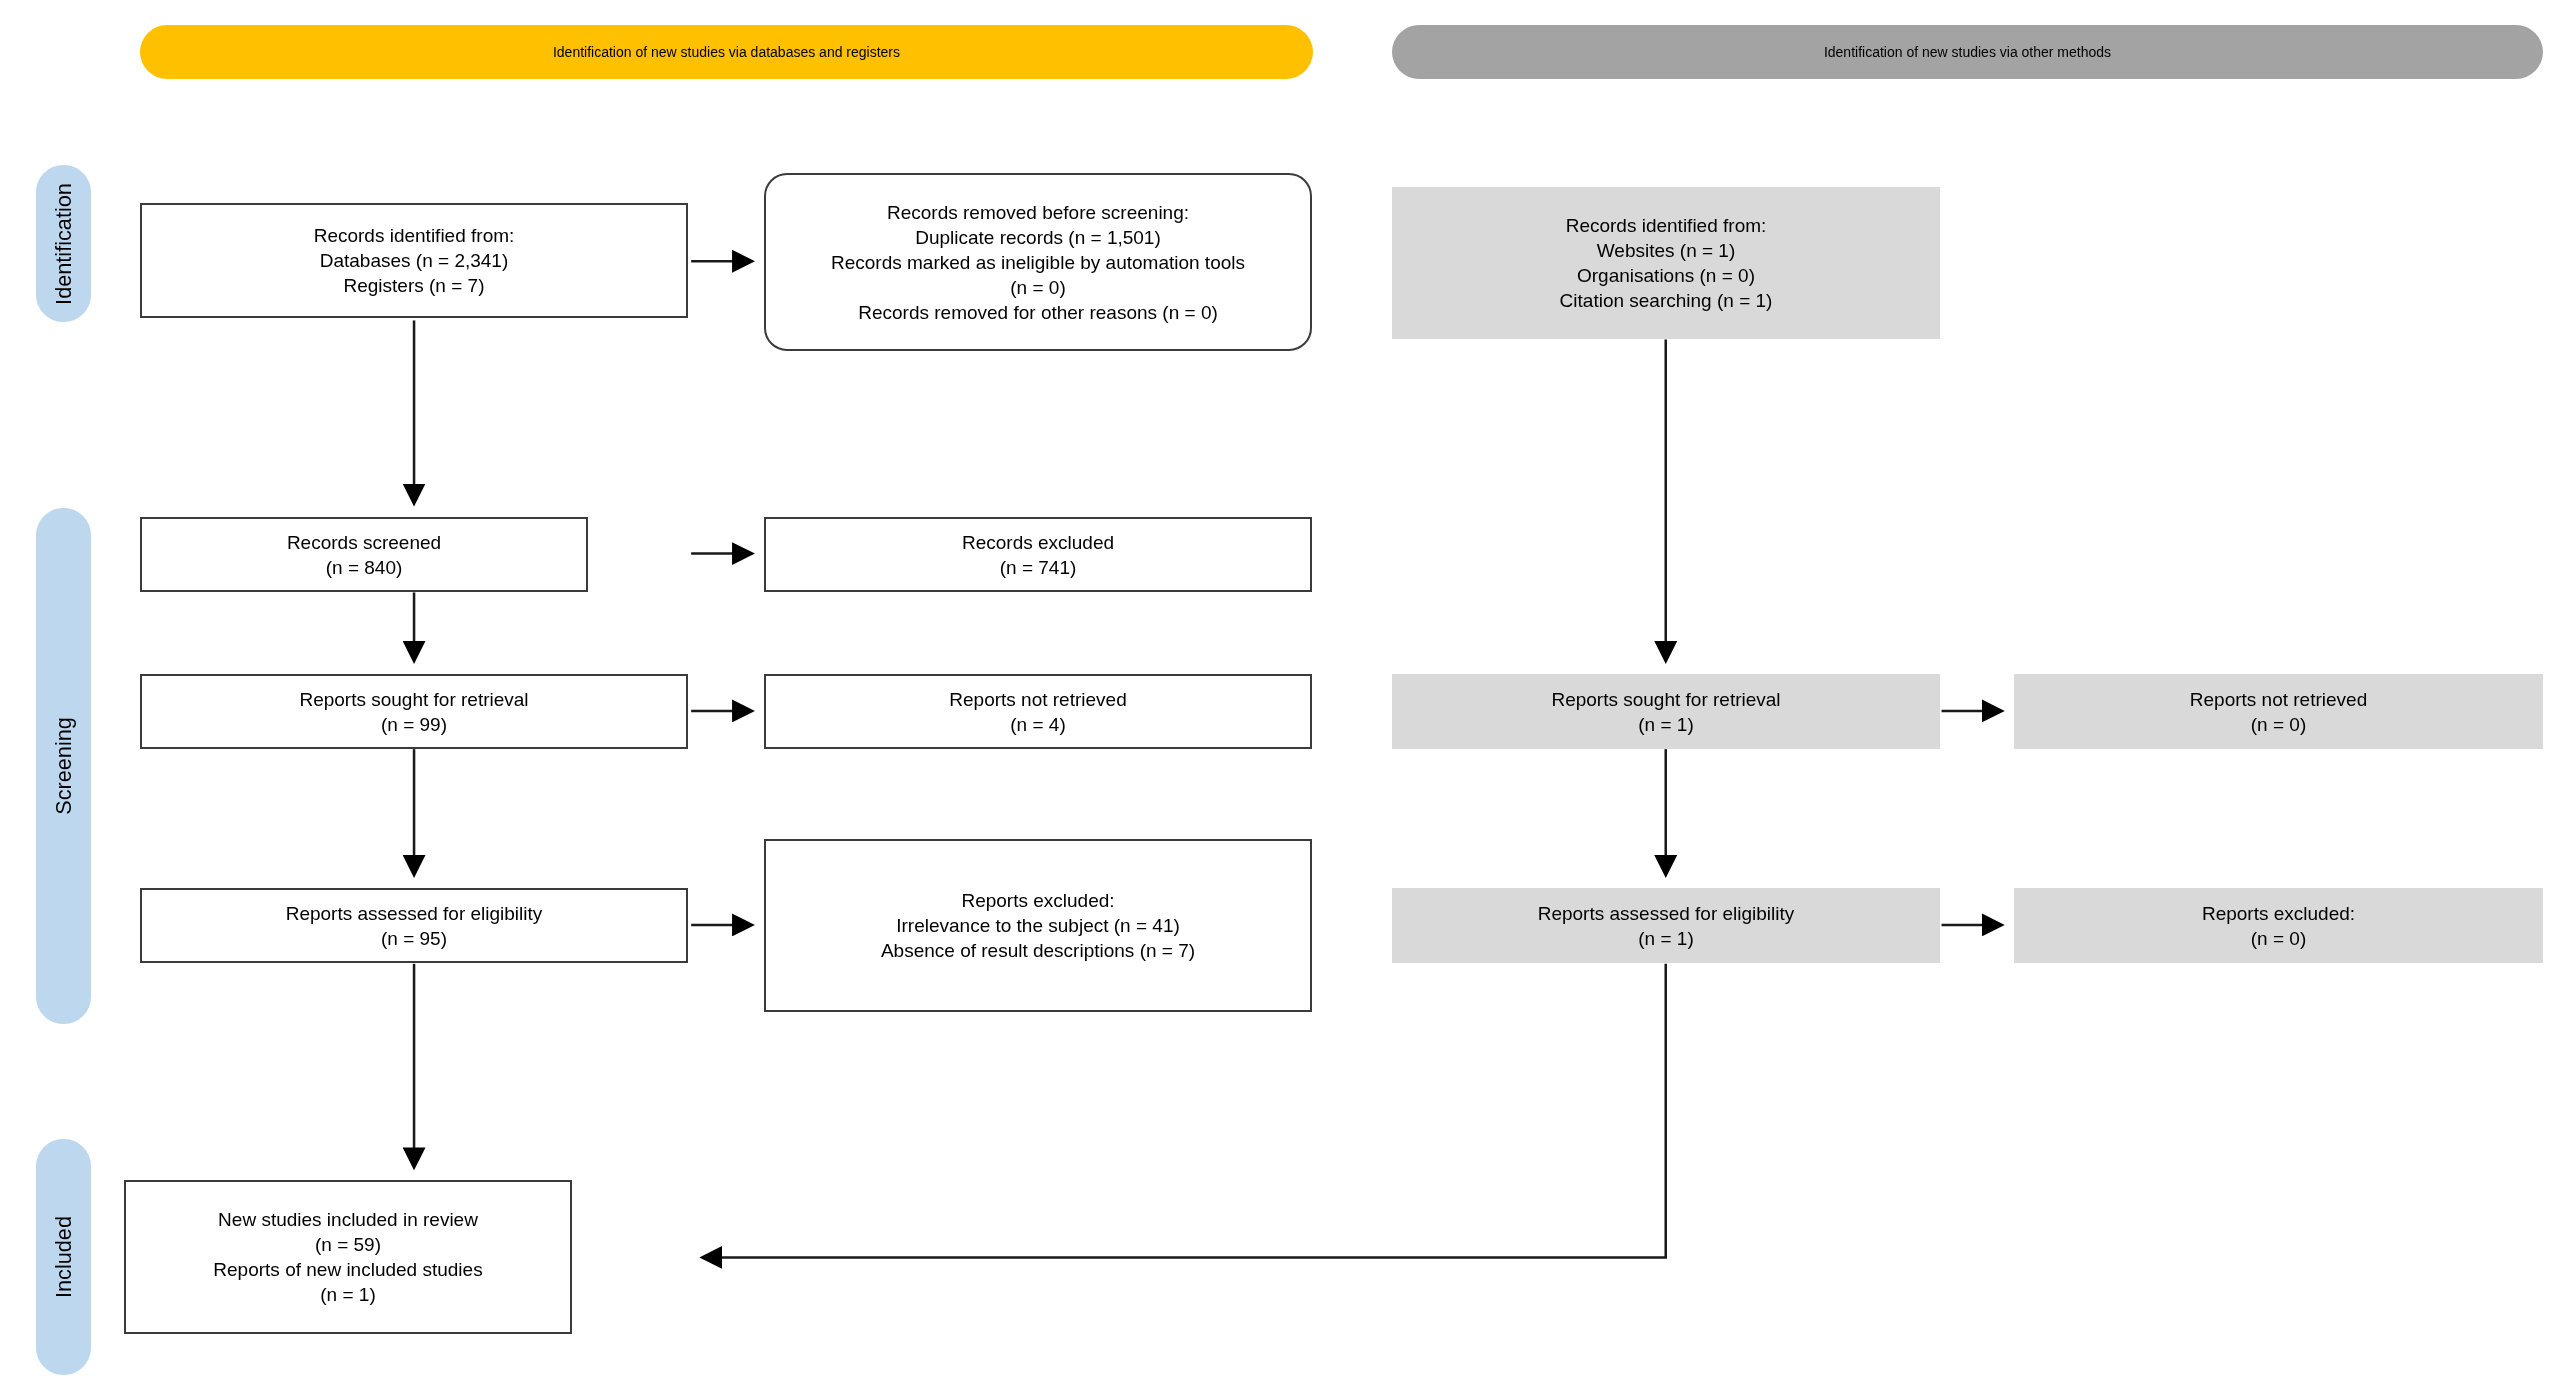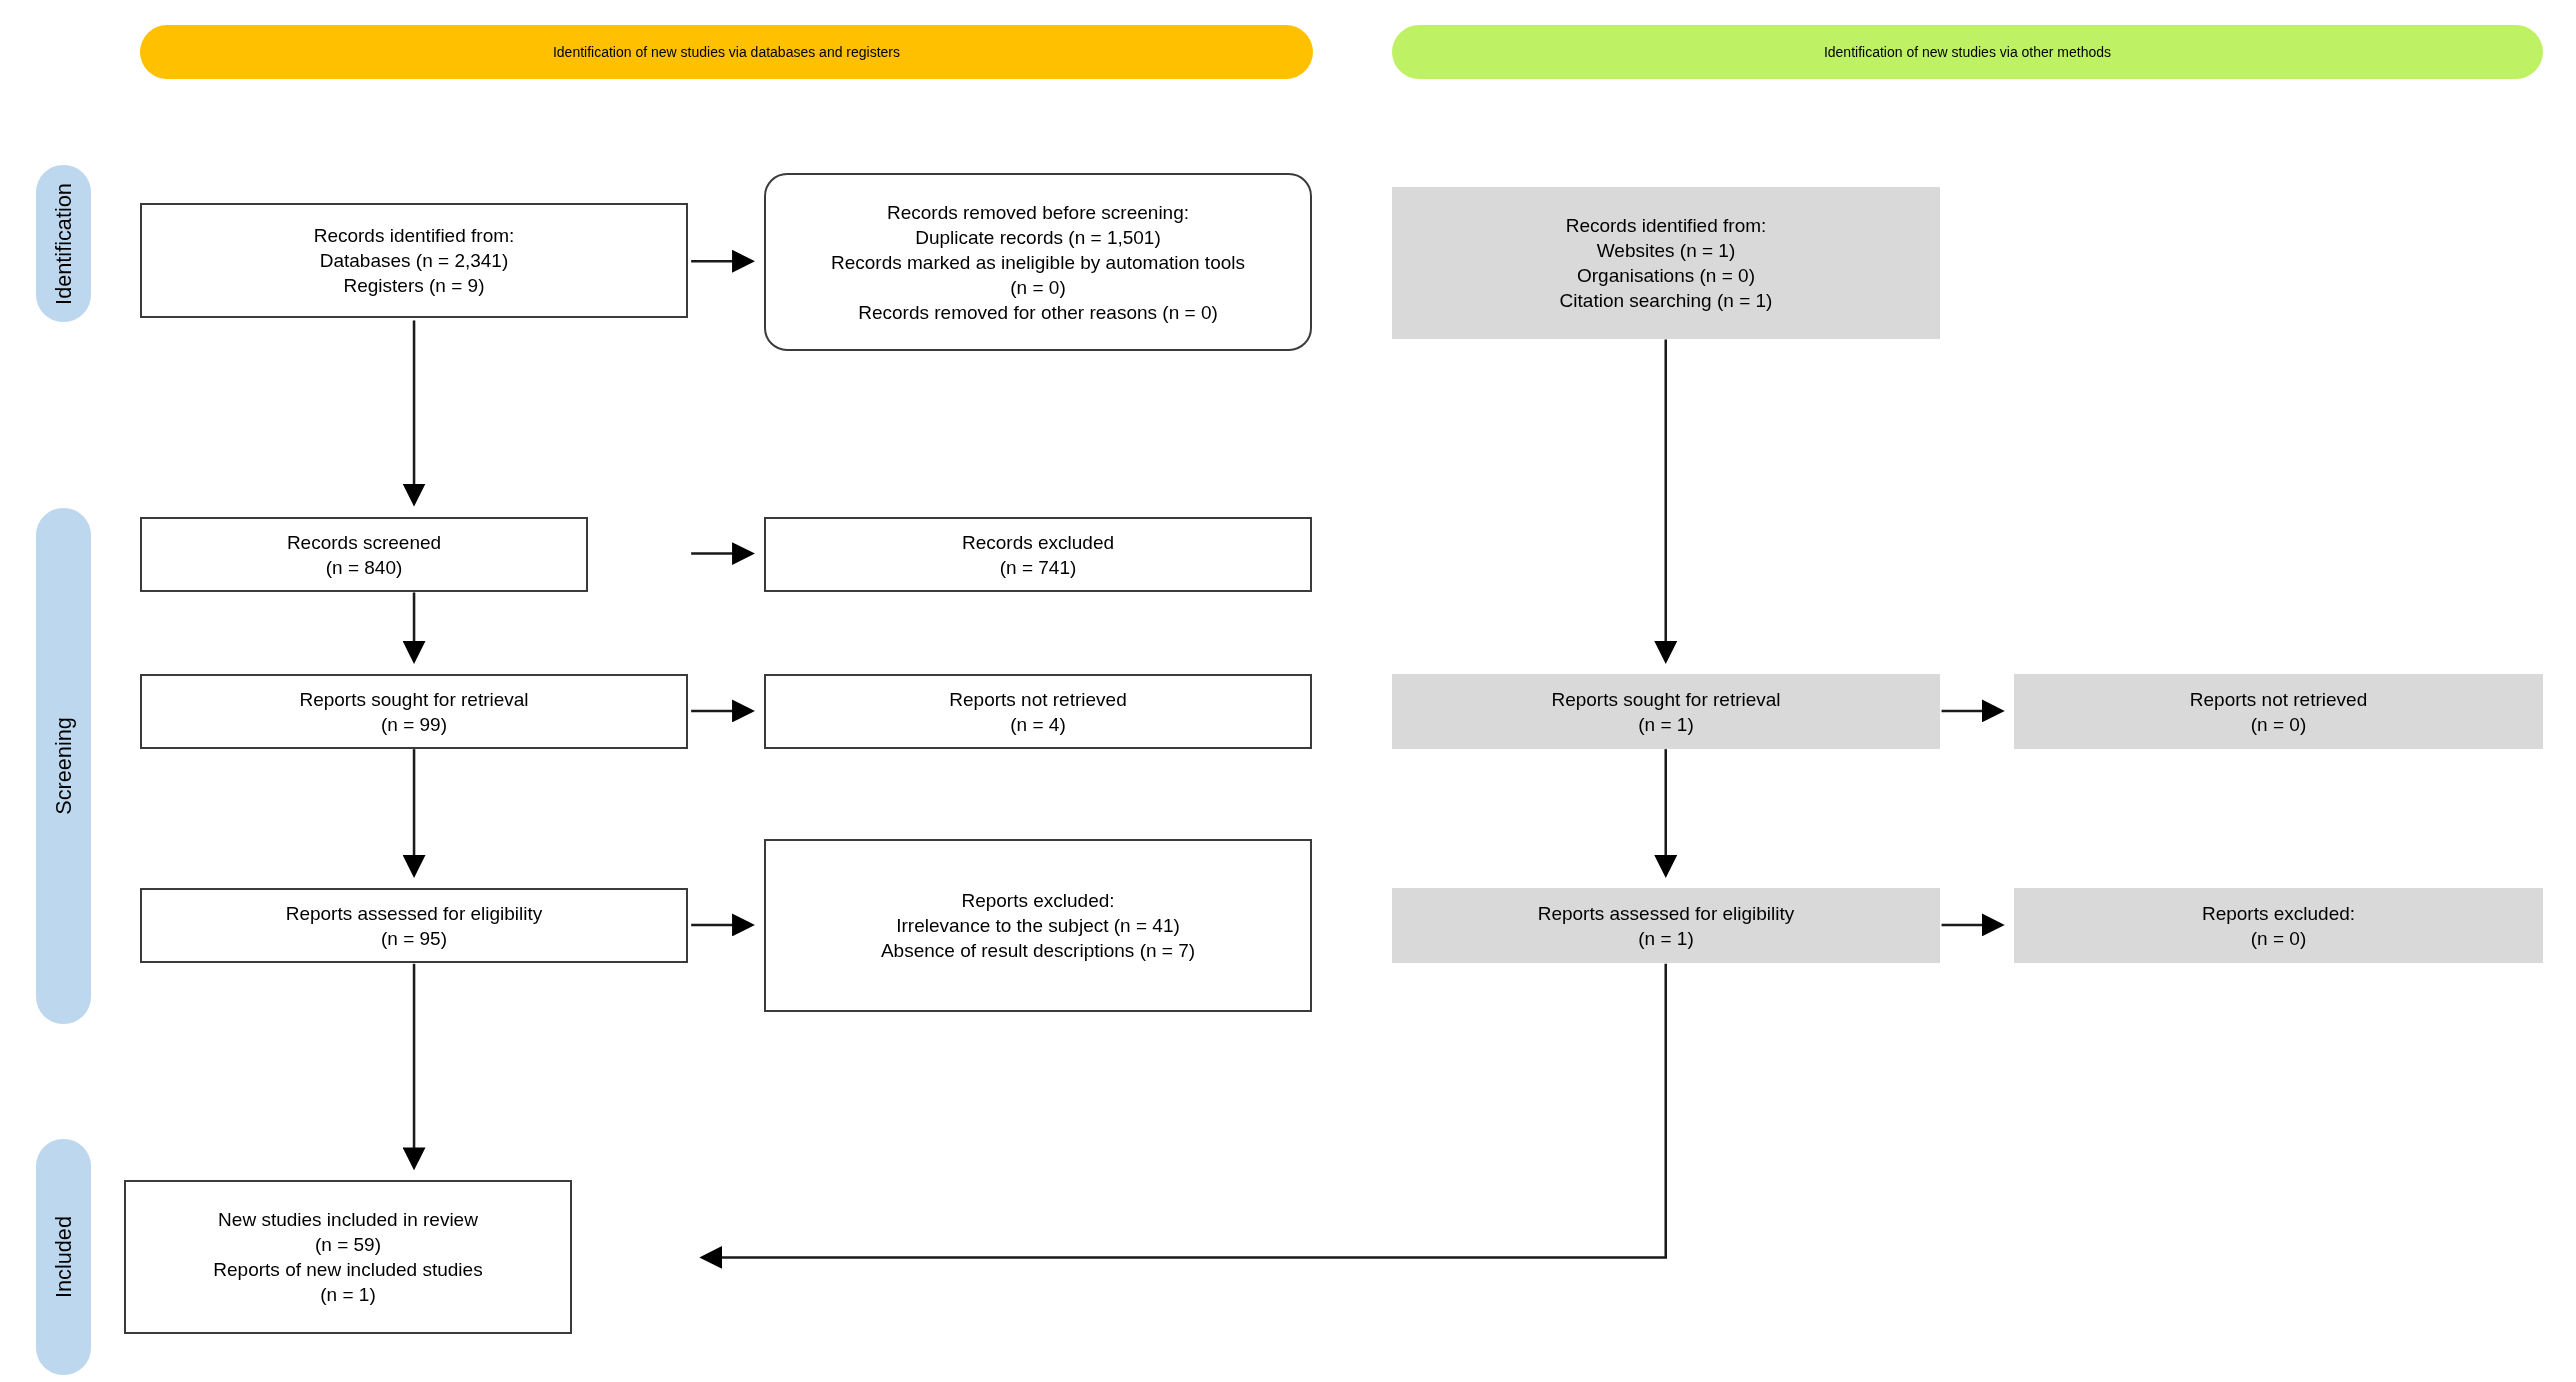--- a/index.html
+++ b/index.html
@@ -11,21 +11,21 @@
     color:#000000;
     overflow:hidden;
   }
   .banner{
     position:absolute;top:25px;height:54px;
     border-radius:27px;
     display:flex;align-items:center;justify-content:center;
     font-size:14px;line-height:23px;
   }
   .banner.yellow{background:#FFC000;}
-  .banner.gray{background:#bef264;}
+  .banner.gray{background:#a3a3a3;}
   .vpill{
     position:absolute;left:36px;width:55px;
     background:#BDD7EE;border-radius:27px;
     display:flex;align-items:center;justify-content:center;
   }
   .vpill span{
     transform:rotate(-90deg);
     white-space:nowrap;
     font-size:21.7px;
   }
@@ -83,21 +83,21 @@
       <line x1="3048" y1="1116" x2="3140" y2="1116" marker-end="url(#ah)"></line>
       <line x1="2615" y1="1176" x2="2615" y2="1371" marker-end="url(#ah)"></line>
       <line x1="3048" y1="1452" x2="3140" y2="1452" marker-end="url(#ah)"></line>
       <path d="M2615,1513 L2615,1974 L1105,1974" marker-end="url(#ah)"></path>
     </g>
   </svg>
 
   <div class="box white" style="left:140px;top:203px;width:548px;height:115px;">
     <span class="ln">Records identified from:</span>
     <span class="ln">Databases (n = 2,341)</span>
-    <span class="ln">Registers (n = 9)</span>
+    <span class="ln">Registers (n = 7)</span>
   </div>
 
   <div class="box white" style="left:764px;top:173px;width:548px;height:178px;padding:3.8px 64px;border-radius:23px;">
     <span class="ln">Records removed before screening:</span>
     <span class="ln">Duplicate records (n = 1,501)</span>
     <span class="ln">Records marked as ineligible by automation tools (n = 0)</span>
     <span class="ln">Records removed for other reasons (n = 0)</span>
   </div>
 
   <div class="box gray" style="left:1392px;top:187px;width:548px;height:152px;">

